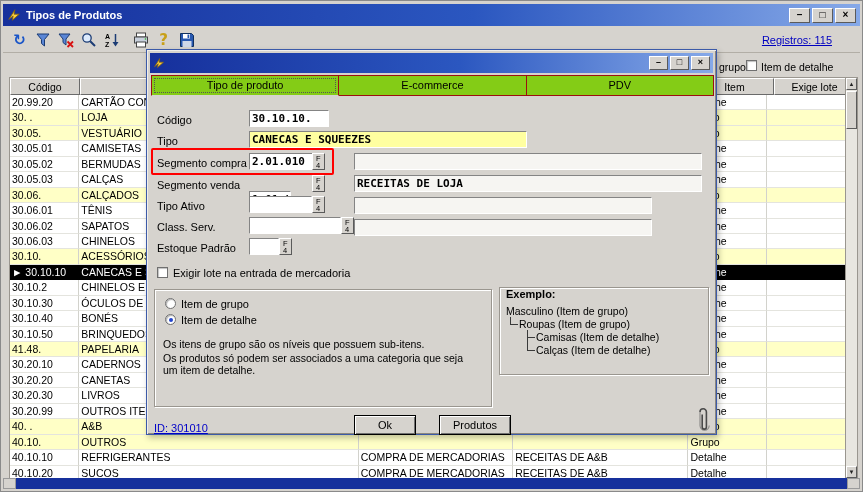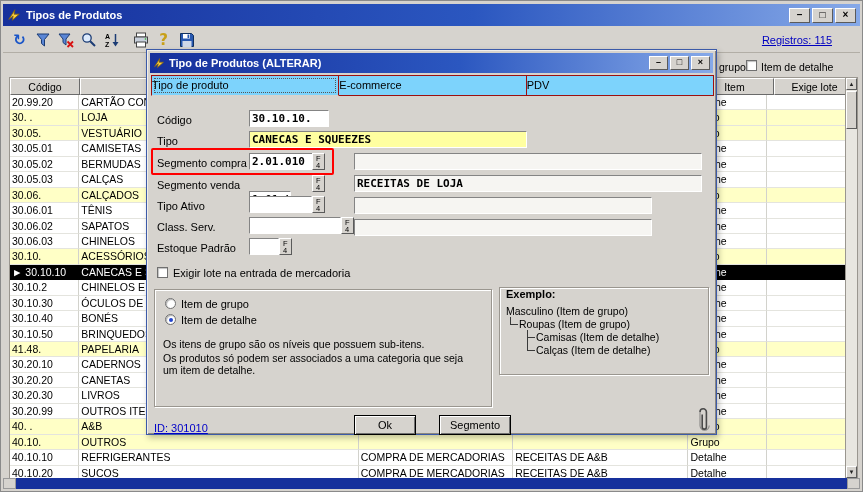--- a/index.html
+++ b/index.html
@@ -53,21 +53,21 @@
   .dialog{position:absolute;left:145px;top:48px;width:571px;height:386px;background:#d6d3ce;
     border:1px solid #3c5aa8;box-shadow:inset 1px 1px 0 #f0eeea,inset -1px -1px 0 #8a867f,2px 3px 6px rgba(0,0,0,.25)}
   .dtbar{position:absolute;left:3px;top:3px;right:3px;height:20px;
     background:linear-gradient(90deg,#16309c 0%,#2b57c0 55%,#86a9e8 100%);
     display:flex;align-items:center;padding:0 3px;color:#fff;font-weight:bold;gap:4px;font-size:11px}
   .dwbtn{width:19px;height:14px;background:#d6d3ce;border:1px solid;border-color:#fff #5a5a5a #5a5a5a #fff;
     color:#000;font-size:9px;line-height:11px;text-align:center;font-weight:bold}
   .dlg-body{position:absolute;left:3px;top:23px;right:3px;bottom:3px;background:#d6d3ce}
 
   .tabs{position:absolute;left:1px;top:2px;width:563px;height:21px;display:flex}
-  .tab{flex:1;border:1px solid #9c1010;border-left-width:0;line-height:19px;font-size:11px;background:#7dd3fc}
+  .tab{flex:1;border:1px solid #9c1010;border-left-width:0;text-align:center;line-height:19px;font-size:11px;background:#84cc16}
   .tab:first-child{border-left-width:1px}
   .tab.active{border-bottom-color:#d6d3ce;outline:1px dotted #555;outline-offset:-4px}
 
   .lbl{position:absolute;font-size:11px;white-space:nowrap}
   .fld{position:absolute;height:17px;font-family:"DejaVu Sans Mono","Liberation Mono",monospace;font-weight:bold;font-size:11px;
     padding:0 2px;border:1px solid;border-color:#848484 #fff #fff #848484;background:#fff;color:#000}
   .fld.gray{background:#ffffff}
   .fld.yellow{background:#ffffa0}
   .fld.descf{background:#f6f5f2}
   .f4{position:absolute;width:13px;height:17px;background:#d6d3ce;border:1px solid;border-color:#fff #5a5a5a #5a5a5a #fff;
@@ -385,21 +385,20 @@
   <div class="grip l"></div>
   <div class="grip r"></div>
 
   <div class="dialog">
     <div class="dtbar">
       <span style="display:inline-flex">
         <svg width="12" height="12" viewBox="0 0 16 16">
             <path d="M2 13 9 2l-1 5h6L6 14l1-5z" fill="#ffd23c" stroke="#806010" stroke-width="1"></path>
           </svg>
       </span>
-      <span>Tipo de Produtos (ALTERAR)</span>
       <span class="wbtns">
         <span class="dwbtn">–</span>
         <span class="dwbtn">□</span>
         <span class="dwbtn">×</span>
       </span>
     </div>
 
     <div class="dlg-body">
       <div class="tabs">
           <span class="tab active">Tipo de produto</span>
@@ -458,21 +457,21 @@
         <span class="hline" style="left:10px;top:36px;width:8px"></span>
         <span class="treetxt" style="left:19px;top:30px">Roupas (Item de grupo)</span>
         <span class="vline" style="left:27px;top:42px;height:21px"></span>
         <span class="hline" style="left:27px;top:49px;width:8px"></span>
         <span class="treetxt" style="left:36px;top:43px">Camisas (Item de detalhe)</span>
         <span class="hline" style="left:27px;top:62px;width:8px"></span>
         <span class="treetxt" style="left:36px;top:56px">Calças (Item de detalhe)</span>
       </div>
 
       <button class="btn" style="left:204px;top:342px;width:62px">Ok</button>
-      <button class="btn" style="left:289px;top:342px;width:72px">Segmento</button>
+      <button class="btn" style="left:289px;top:342px;width:72px">Produtos</button>
       <a class="idlink" style="left:4px;top:349px">ID: 301010</a>
       <span style="position:absolute;left:545px;top:332px">
         <svg width="16" height="30" viewBox="0 0 16 30">
             <path d="M5 7a3.2 3.2 0 0 1 6.4 0v15a2.1 2.1 0 0 1-4.2 0V9.5" fill="none" stroke="#4a4a4a" stroke-width="1.6"></path>
             <path d="M5 7v13.5a4.6 4.6 0 0 0 9.2 0" fill="none" stroke="#4a4a4a" stroke-width="1.1" opacity="0.55"></path>
           </svg>
       </span>
     </div>
   </div>
 </div>

